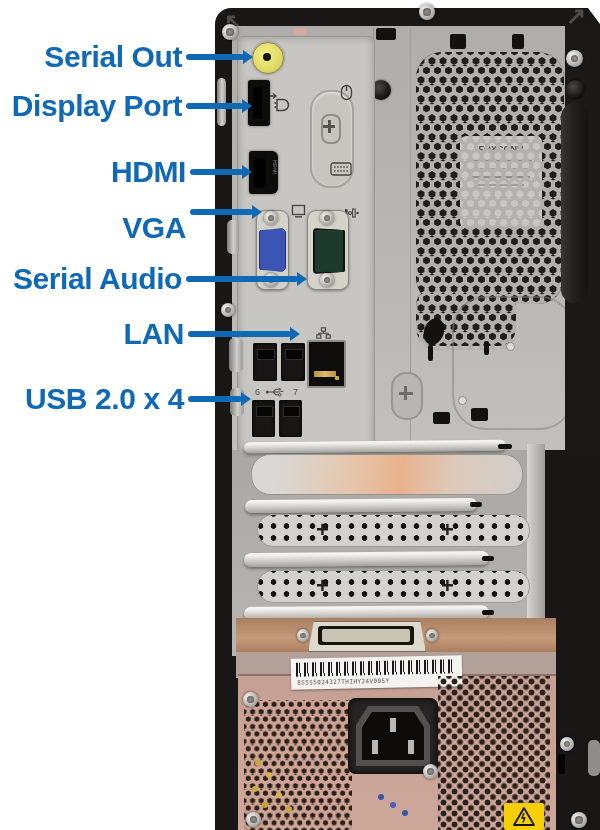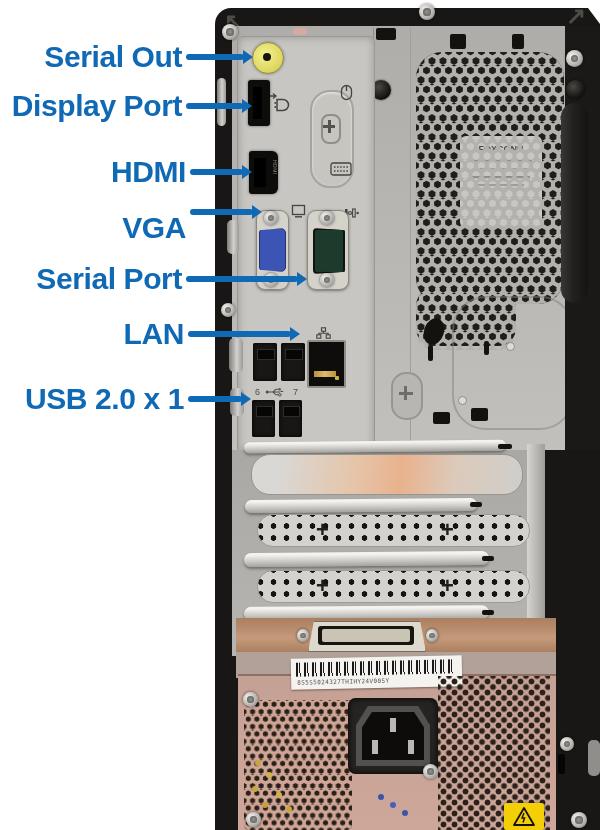--- a/index.html
+++ b/index.html
@@ -297,25 +297,25 @@
   </div>
   <div>
     <span class="callout-label" style="right:414px;top:154px;">HDMI</span>
     <div class="callout-arrow" style="left:190px;top:169px;width:53px;"></div>
   </div>
   <div>
     <span class="callout-label" style="right:414px;top:210px;">VGA</span>
     <div class="callout-arrow" style="left:190px;top:209px;width:63px;"></div>
   </div>
   <div>
-    <span class="callout-label" style="right:418px;top:261px;">Serial Port</span>
+    <span class="callout-label" style="right:418px;top:261px;">Serial Audio</span>
     <div class="callout-arrow" style="left:186px;top:276px;width:112px;"></div>
   </div>
   <div>
     <span class="callout-label" style="right:416px;top:316px;">LAN</span>
     <div class="callout-arrow" style="left:188px;top:331px;width:103px;"></div>
   </div>
   <div>
-    <span class="callout-label" style="right:416px;top:381px;">USB 2.0 x 1</span>
+    <span class="callout-label" style="right:416px;top:381px;">USB 2.0 x 4</span>
     <div class="callout-arrow" style="left:188px;top:396px;width:54px;"></div>
   </div>
 
 </div>
 
 </body></html>

